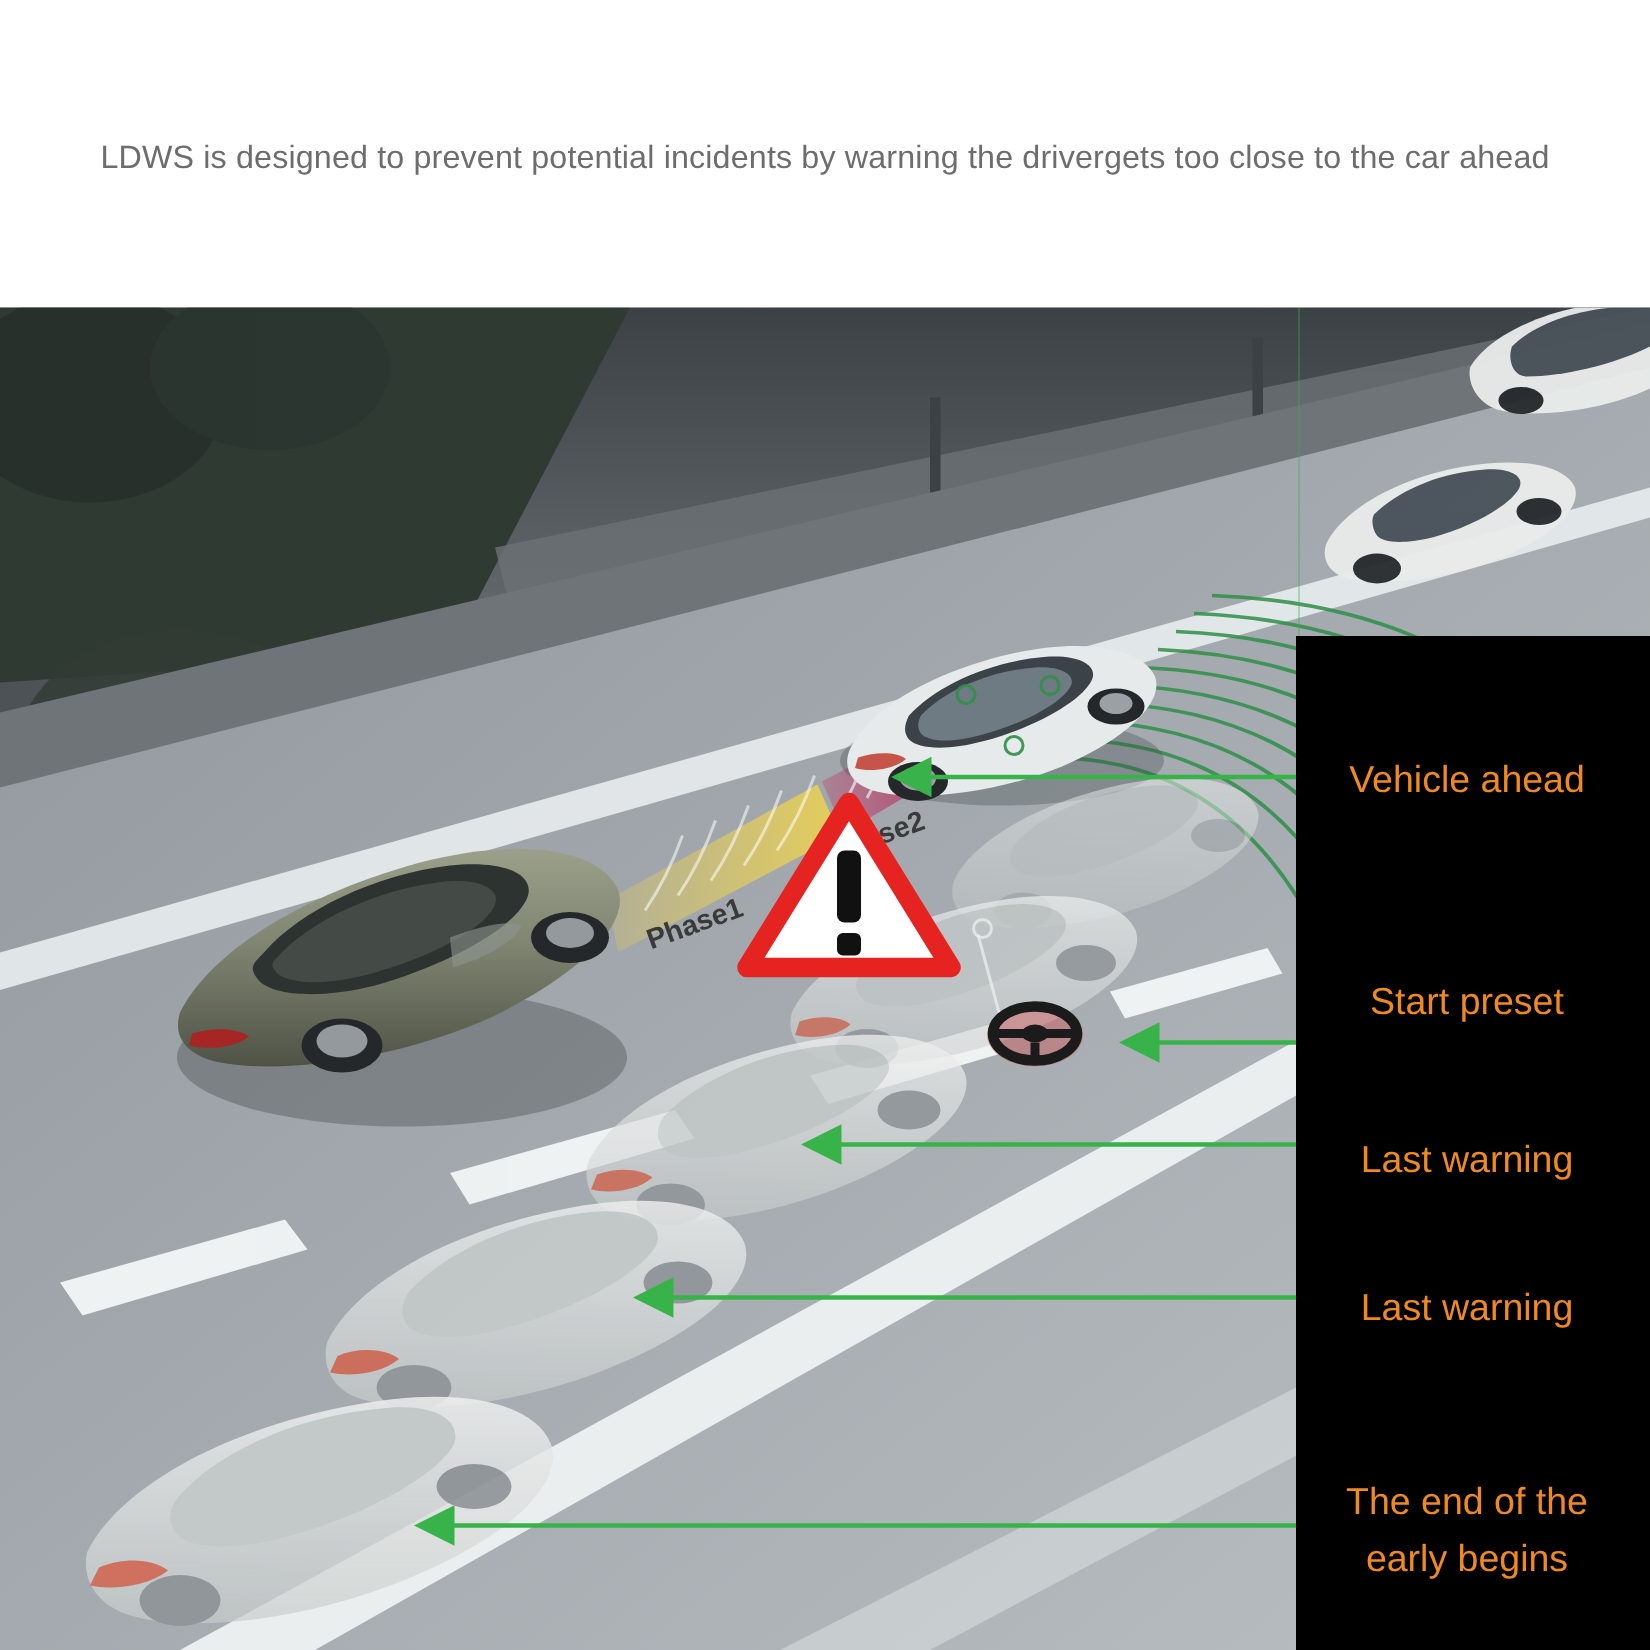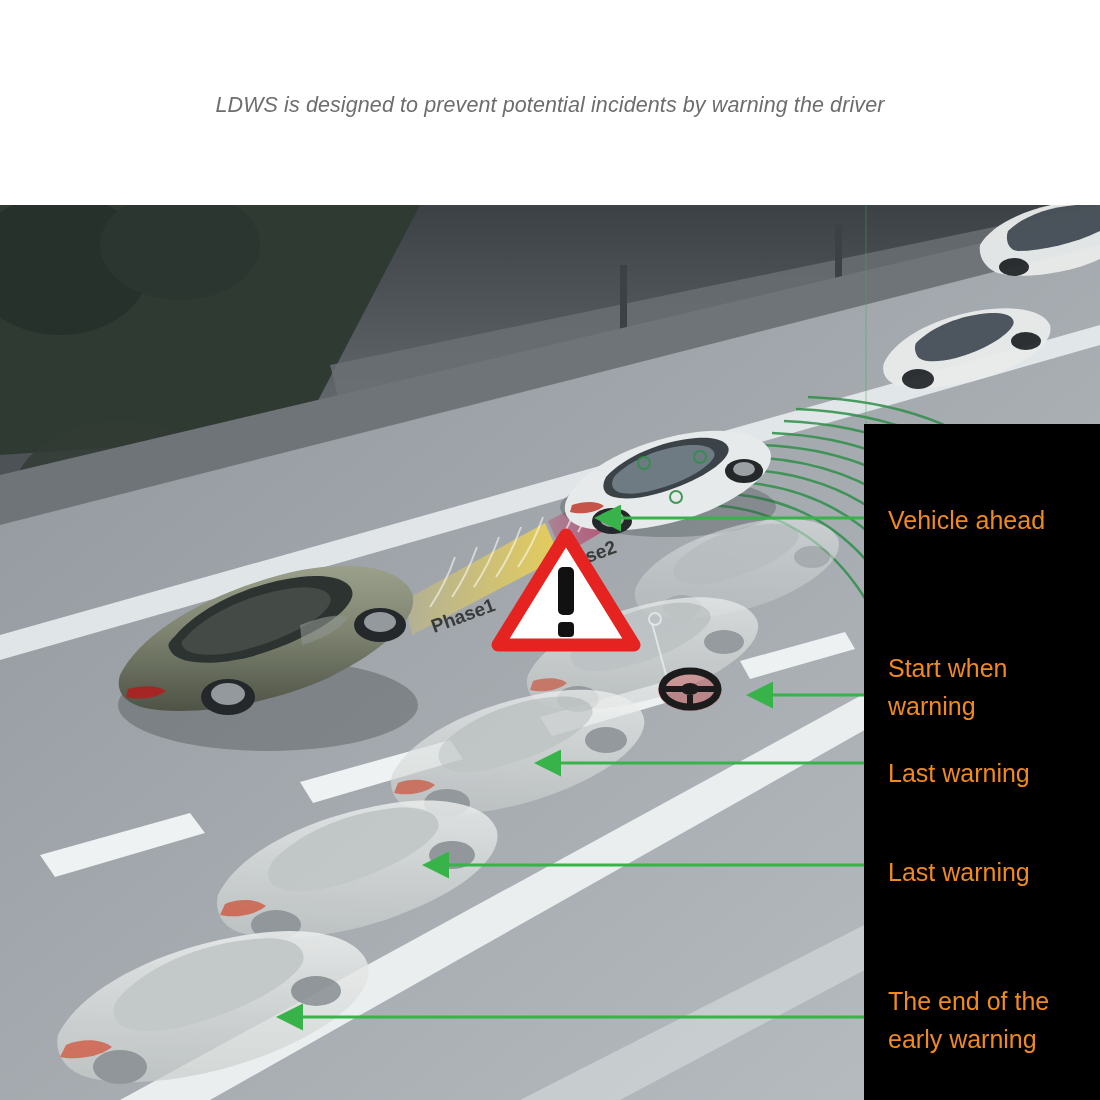--- a/index.html
+++ b/index.html
@@ -29,21 +29,20 @@
     top: 0;
     width: 1100px;
     height: 205px;
     background: #ffffff;
     display: flex;
     flex-direction: row;
     align-items: center;
     justify-content: center;
     padding-top: 6px;
     box-sizing: border-box;
-    font-style: italic;
   }
   #caption .line {
     color: #6d6d6d;
     font-size: 21.5px;
     line-height: 39px;
     letter-spacing: 0.1px;
     white-space: nowrap;
     text-align: center;
   }
 
@@ -67,24 +66,25 @@
     left: 864px;
     top: 424px;
     width: 236px;
     height: 676px;
     background: #000000;
     overflow: hidden;
   }
   .panel-label {
     position: absolute;
     width: 212px;
-    left: 24px;
+    left: 8px;
     color: #f08a1e;
     font-size: 25px;
     line-height: 38px;
+    text-align: center;
     font-family: "Liberation Sans", sans-serif;
   }
   #lbl0 { top: 77px; }
   #lbl1 { top: 225px; }
   #lbl2 { top: 330px; }
   #lbl3 { top: 429px; }
   #lbl4 { top: 558px; }
 
   
   #annotations {
@@ -103,20 +103,21 @@
     font-weight: bold;
   }
 </style>
 </head>
 <body>
 
 <div id="page">
 
   <div id="caption">
     <div class="line">LDWS is designed to prevent potential incidents by warning the driver</div>
+    <div class="line">gets too close to the car ahead</div>
   </div>
 
   <div id="scene">
     <svg width="1100" height="895" viewBox="0 0 1100 895" xmlns="http://www.w3.org/2000/svg">
       <defs>
         <linearGradient id="skyGrad" x1="0" y1="0" x2="0" y2="1">
           <stop offset="0%" stop-color="#3c4146"></stop>
           <stop offset="100%" stop-color="#6a6f73"></stop>
         </linearGradient>
         <linearGradient id="roadGrad" x1="0" y1="0" x2="1" y2="1">
@@ -360,32 +361,31 @@
     </g>
   </svg>
 
   <div id="label-panel">
 
     <div class="panel-label" id="lbl0">
       <div>Vehicle ahead</div>
     </div>
 
     <div class="panel-label" id="lbl1">
-      <div>Start when</div>
-      <div>warning</div>
+      <div>Start preset</div>
     </div>
 
     <div class="panel-label" id="lbl2">
       <div>Last warning</div>
     </div>
 
     <div class="panel-label" id="lbl3">
       <div>Last warning</div>
     </div>
 
     <div class="panel-label" id="lbl4">
       <div>The end of the</div>
-      <div>early warning</div>
+      <div>early begins</div>
     </div>
 
   </div>
 
 </div>
 
 </body></html>

